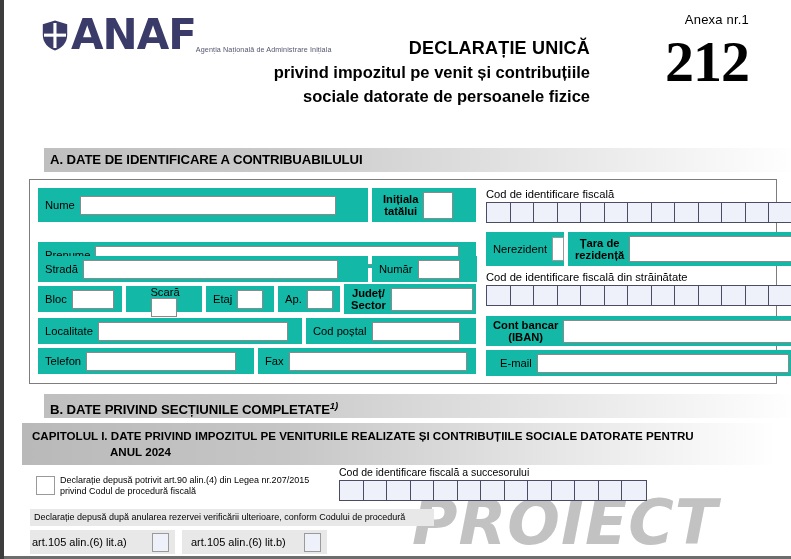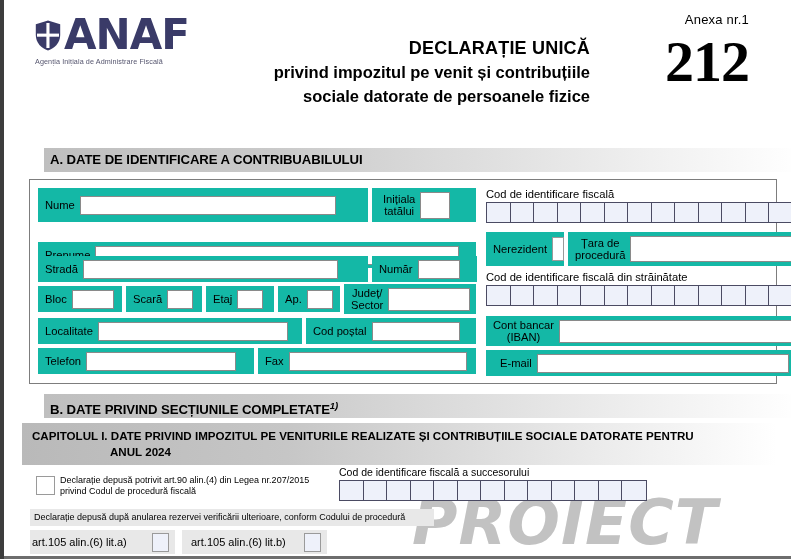--- a/index.html
+++ b/index.html
@@ -16,22 +16,22 @@
 
   
   .left-rail {
     position:absolute; left:0; top:0; width:4px; height:559px;
     background:#3d3d3d;
   }
 
   
   .header { position:relative; height:132px; }
   .logo-wrap {
-    position:absolute; left:35px; top:16px;
-    display:flex; flex-direction:column; align-items:flex-start;
+    position:absolute; left:42px; top:16px;
+    display:flex; flex-direction:row; align-items:flex-end;
   }
   .logo-row { display:flex; align-items:center; gap:3px; }
   .shield { width:26px; height:31px; display:block; }
   .anaf-text {
     font-family:"DejaVu Sans","Liberation Sans",sans-serif;
     font-weight:bold; font-size:42px; letter-spacing:-1px;
     color:#3a3b68; line-height:38px;
   }
   .anaf-tag {
     font-size:7.2px; color:#55556e; margin-top:3px;
@@ -67,21 +67,21 @@
   
   .panelA {
     position:absolute; left:29px; top:179px; width:748px; height:205px;
     border:1.5px solid #7d7d7d; background:#fff;
   }
   .fgroup {
     position:absolute; background:#14b8a6;
     display:flex; align-items:center;
   }
   .flabel { font-size:11.2px; padding:0 5px 0 7px; white-space:nowrap; }
-  .flabel.two { line-height:12px; text-align:center; }
+  .flabel.two { line-height:12px; text-align:center;font-weight:bold; }
   .inp {
     background:#fff; border:1.2px solid #8a8a8a; height:19px;
   }
 
   
   .cellrow { position:absolute; display:flex; border:1.3px solid #4b4b63; }
   .cell { width:23.5px; height:19px; background:#eef1fa; border-right:1.1px solid #4b4b63; }
   .cell:last-child { border-right:none; }
   .celllabel { position:absolute; font-size:11.2px; white-space:nowrap; }
 
@@ -126,21 +126,21 @@
       <div class="logo-row">
         <span>
           <svg class="shield" viewBox="0 0 26 31">
             <path d="M13 0.5 L25.2 4.2 L25.2 15 C25.2 23 19.5 28.3 13 30.5 C6.5 28.3 0.8 23 0.8 15 L0.8 4.2 Z" fill="#3a3b68"></path>
             <rect x="11.4" y="3" width="3.1" height="25" fill="#ffffff"></rect>
             <rect x="2" y="13.6" width="22" height="3.1" fill="#ffffff"></rect>
           </svg>
         </span>
         <span class="anaf-text">ANAF</span>
       </div>
-      <div class="anaf-tag">Agenția Inițiala de Administrare Fiscală</div>
+      <div class="anaf-tag">Agenția Națională de Administrare Inițiala</div>
     </div>
 
     <div class="title-block">
       <div class="title-l1">DECLARAȚIE UNICĂ</div>
       <div class="title-l2">privind impozitul pe venit și contribuțiile</div>
       <div class="title-l3">sociale datorate de persoanele fizice</div>
     </div>
 
     <div class="anexa">Anexa  nr.1</div>
     <div class="formnum">212</div>
@@ -176,21 +176,21 @@
     <div class="fgroup" style="left:342px; top:76px; width:105px; height:26px;">
       <span class="flabel">Număr</span>
       <input class="inp" style="width: 42px;" type="text" value="">
     </div>
 
     <div class="fgroup" style="left:8px; top:106px; width:84px; height:26px;">
       <span class="flabel">Bloc</span>
       <input class="inp" style="width: 42px;" type="text" value="">
     </div>
 
-    <div class="fgroup" style="left:96px; top:106px; width:76px; height:26px;">
+    <div class="fgroup" style="left:96px; top:106px; width:76px; height:26px;flex-direction:column;">
       <span class="flabel">Scară</span>
       <input class="inp" style="width: 26px;" type="text" value="">
     </div>
 
     <div class="fgroup" style="left:176px; top:106px; width:68px; height:26px;">
       <span class="flabel">Etaj</span>
       <input class="inp" style="width: 26px;" type="text" value="">
     </div>
 
     <div class="fgroup" style="left:248px; top:106px; width:62px; height:26px;">
@@ -243,21 +243,21 @@
         <span class="cell"></span>
       </div>
 
     <div class="fgroup" style="left:456px; top:52px; width:78px; height:34px;">
       <span class="flabel">Nerezident</span>
       <span class="chk" style="width:24px; height:24px; display:inline-block;"></span>
     </div>
     <div class="fgroup" style="left:538px; top:52px; width:232px; height:34px;">
       <span class="flabel two">
         <span>Țara de</span><br>
-        <span>procedură</span>
+        <span>rezidență</span>
       </span>
       <input class="inp" style="width: 164px; height: 26px;" type="text" value="">
     </div>
 
     <div class="celllabel" style="left:456px; top:91px;">Cod de identificare fiscală din străinătate</div>
     <div class="cellrow" id="cifs-row" style="left:456px; top:105px;">
         <span class="cell"></span>
         <span class="cell"></span>
         <span class="cell"></span>
         <span class="cell"></span>

